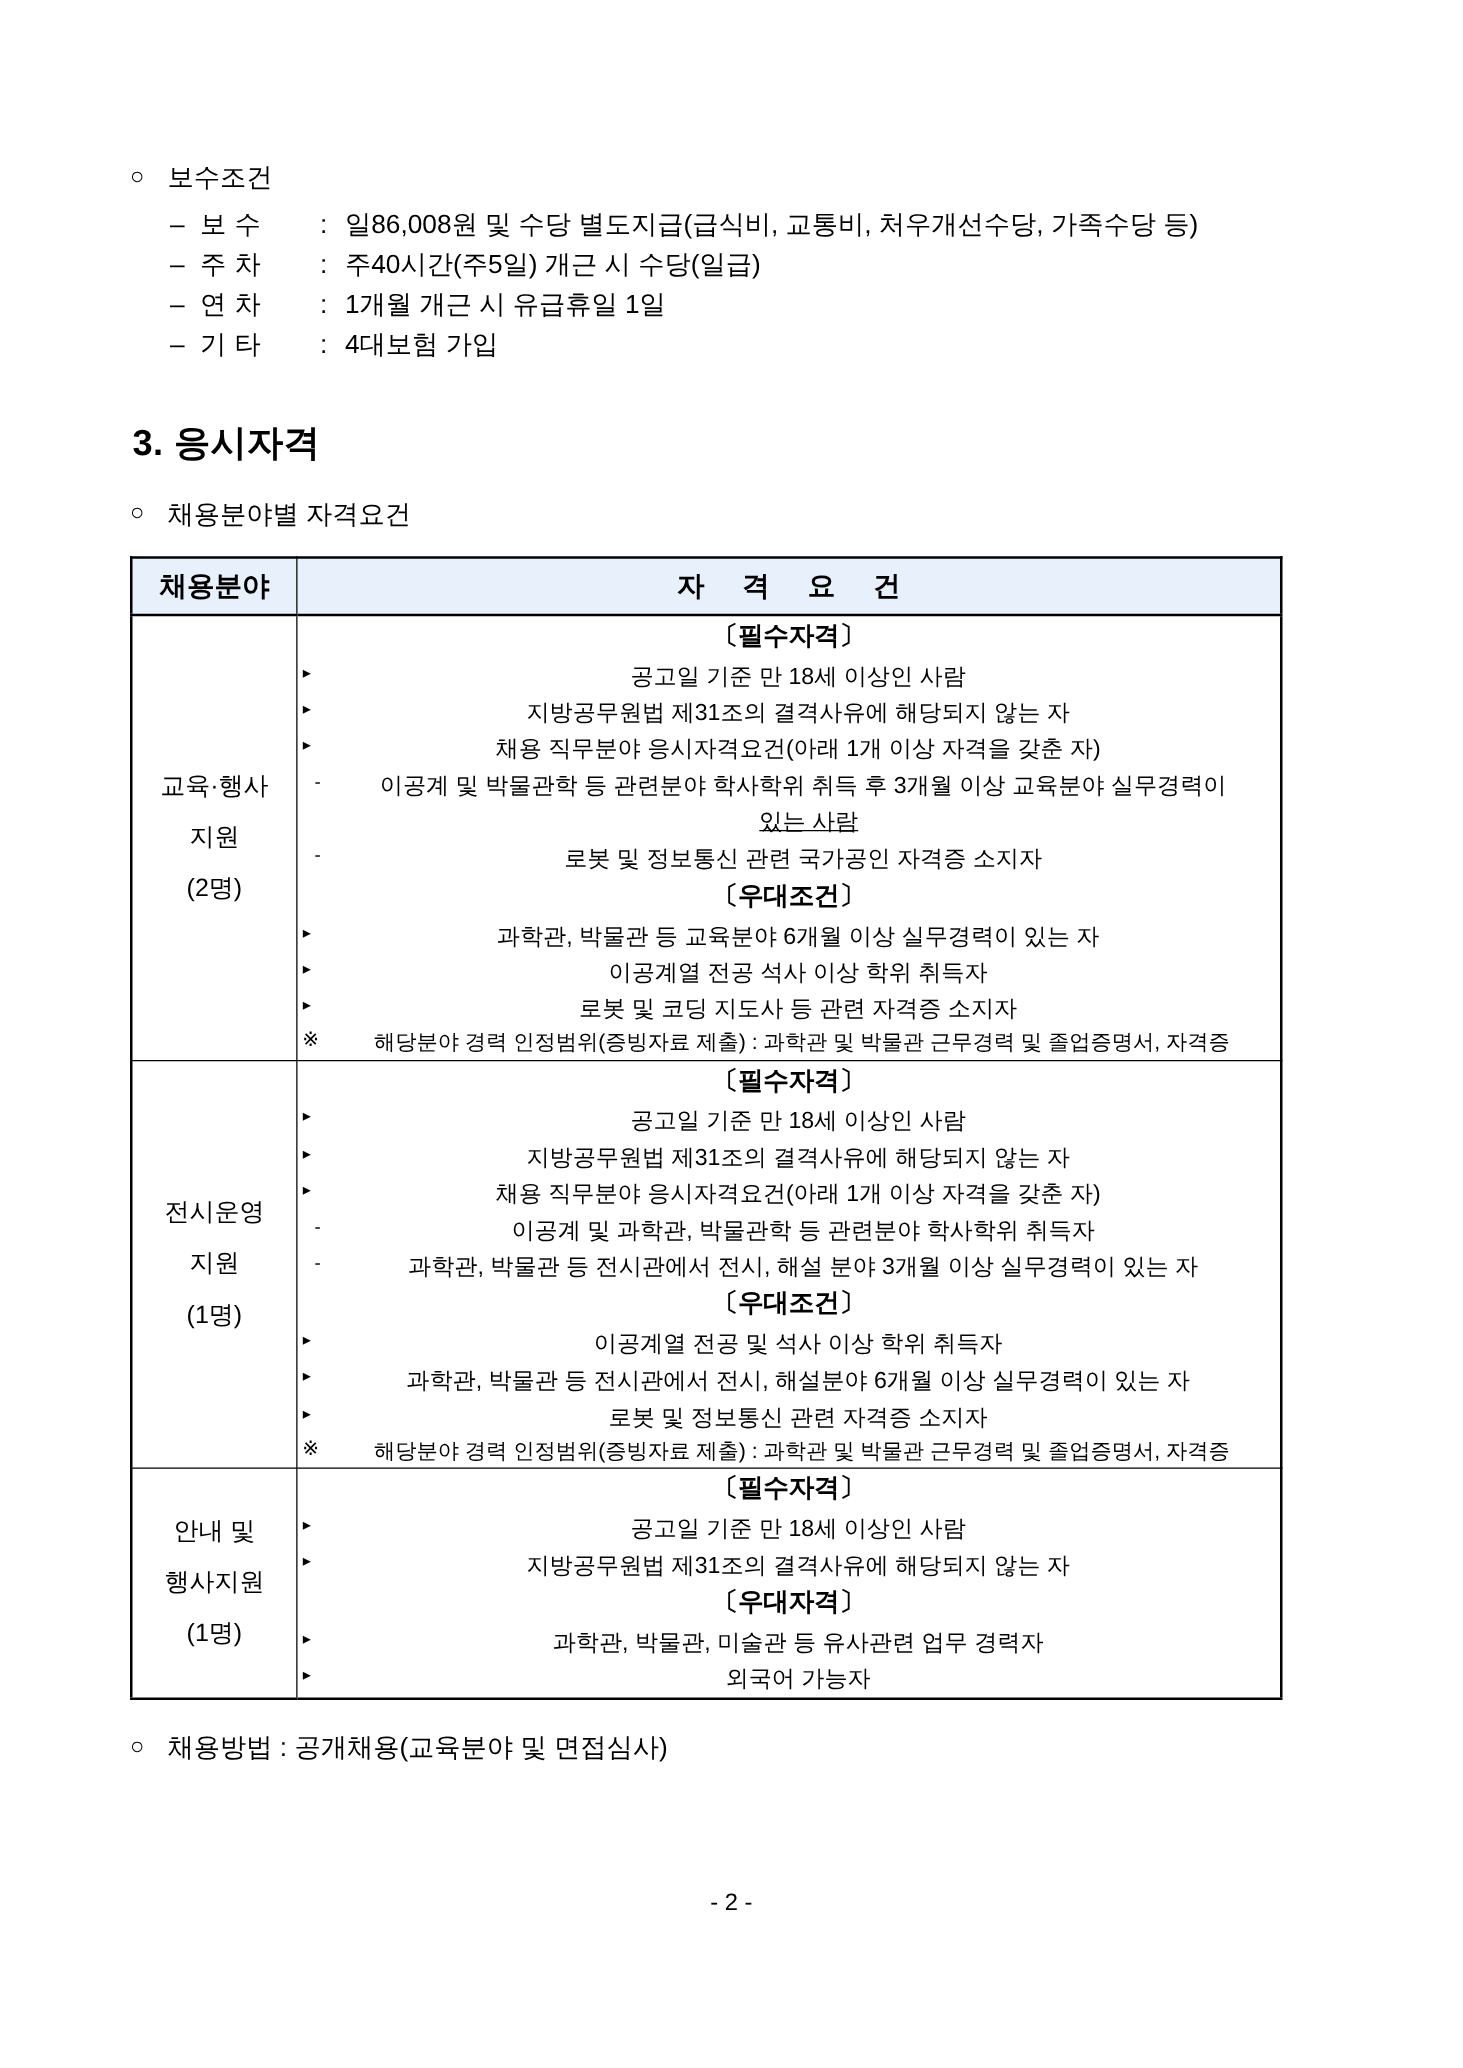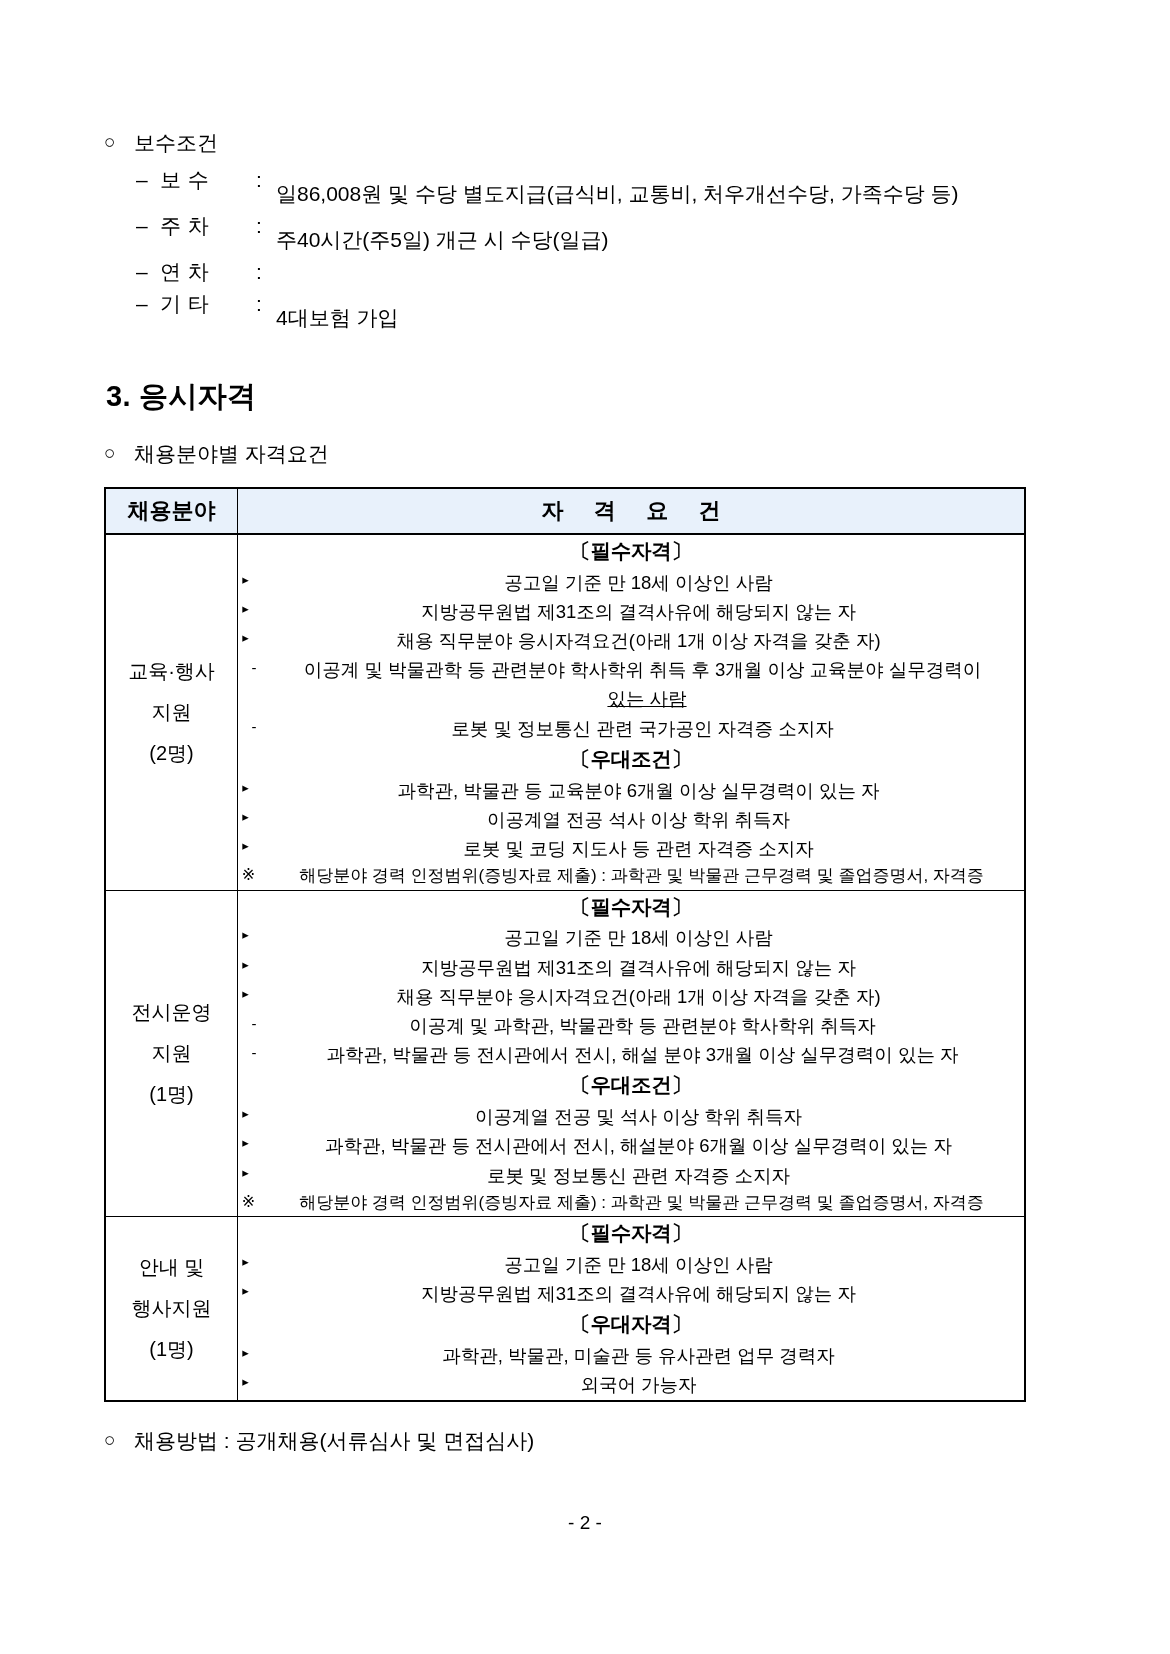--- a/index.html
+++ b/index.html
@@ -66,21 +66,20 @@
     flex: 0 0 auto;
     width: 96px;
     letter-spacing: 0.02em;
   }
   .dash-sep {
     flex: 0 0 auto;
     width: 20px;
   }
   .dash-value {
     flex: 1 1 auto;
-    margin-top: 14px;
   }
 
   
   .section-heading {
     font-size: 29px;
     font-weight: bold;
     letter-spacing: 0.01em;
     margin: 44px 0 22px 0;
     padding-left: 2px;
   }
@@ -224,20 +223,21 @@
       <div class="dash-item">
         <span class="dash-marker">–</span>
         <span class="dash-label">주        차</span>
         <span class="dash-sep">:</span>
         <span class="dash-value">주40시간(주5일) 개근 시 수당(일급)</span>
       </div>
       <div class="dash-item">
         <span class="dash-marker">–</span>
         <span class="dash-label">연        차</span>
         <span class="dash-sep">:</span>
+        <span class="dash-value">1개월 개근 시 유급휴일 1일</span>
       </div>
       <div class="dash-item">
         <span class="dash-marker">–</span>
         <span class="dash-label">기        타</span>
         <span class="dash-sep">:</span>
         <span class="dash-value">4대보험 가입</span>
       </div>
     </div>
 
     <div class="section-heading">3. 응시자격</div>
@@ -382,19 +382,19 @@
               <span class="bullet-body">외국어 가능자</span>
             </div>
           </td>
         </tr>
 
       </tbody>
     </table>
 
     <div class="sub-note after-table">
       <span class="circle-marker">○</span>
-      <span class="circle-text">채용방법 : 공개채용(서류심사 및 면접심사)</span>
+      <span class="circle-text">채용방법 : 공개채용(교육분야 및 면접심사)</span>
     </div>
 
   </div>
 
   <div class="page-number">- 2 -</div>
 </div>
 
 </body></html>

